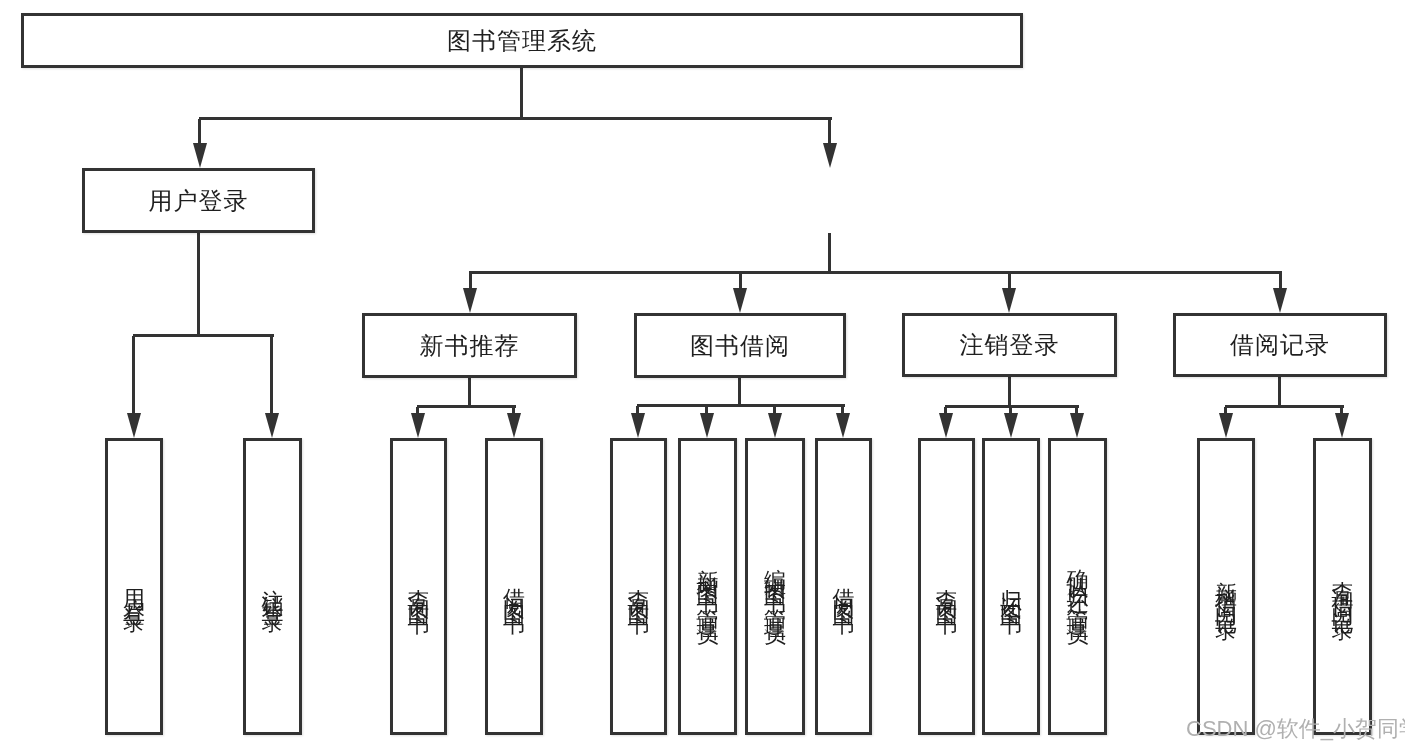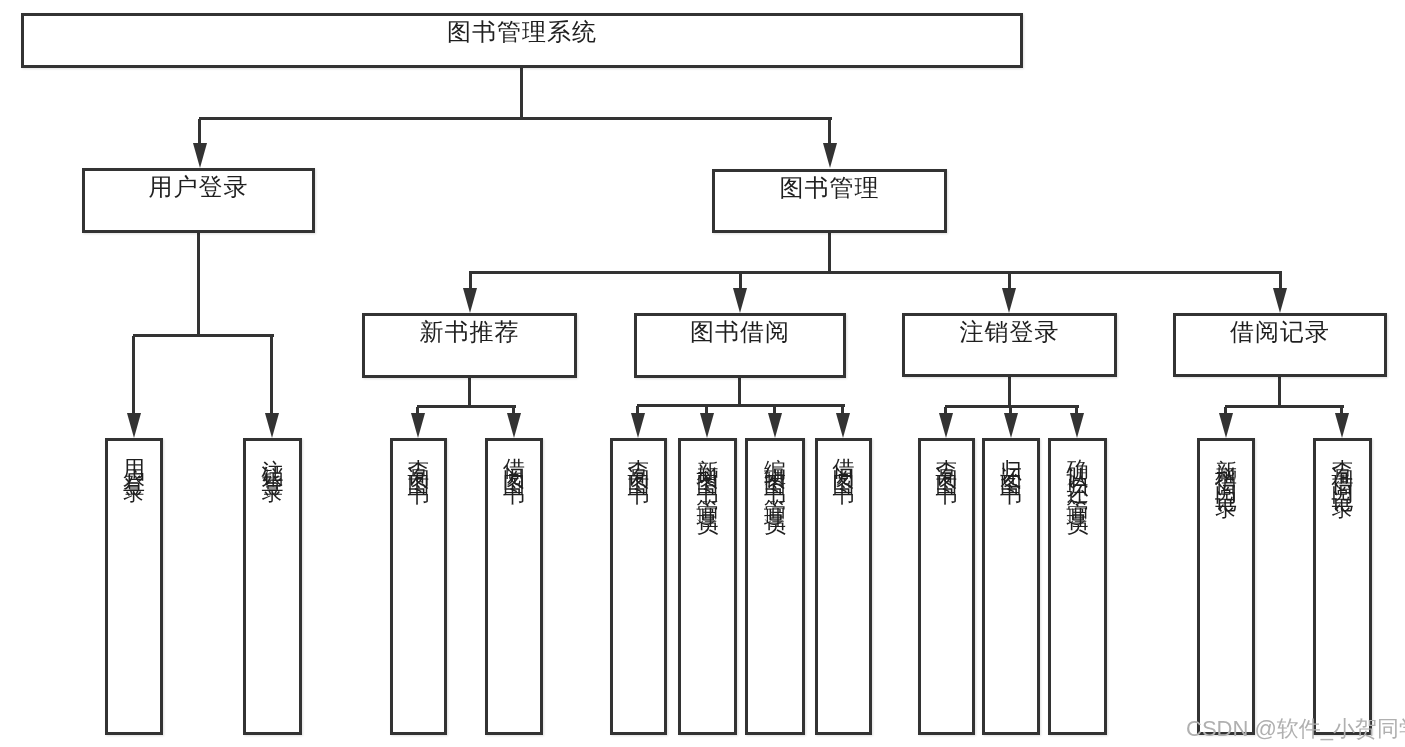--- a/index.html
+++ b/index.html
@@ -3,21 +3,21 @@
 <meta charset="utf-8">
 <style>
   * { margin:0; padding:0; box-sizing:border-box; }
   html,body { background:#ffffff; }
   body { width:1405px; height:747px; font-family:"Liberation Sans", sans-serif; }
   .stage {
     position:relative; width:1405px; height:747px; background:#ffffff; overflow:hidden;
   }
   .node {
     position:absolute; border:3px solid #333333; background:#ffffff;
-    display:flex; justify-content:center;
+    display:flex; align-items:center; justify-content:center;
     color:#1f1f1f; box-shadow:1px 1px 2px rgba(0,0,0,0.12); z-index:2;
   }
   .h-node { font-size:24px; letter-spacing:1px; white-space:nowrap; }
   .v-node span {
     writing-mode:vertical-rl; text-orientation:mixed;
     font-size:22px; line-height:1; letter-spacing:8px; white-space:nowrap;
   }
   .line { position:absolute; background:#333333; z-index:1; }
   .arrow {
     position:absolute; width:0; height:0; z-index:1;
@@ -40,23 +40,20 @@
 
   <div class="line" style="left:520px; top:68px; width:3px; height:50px;"></div>
   <div class="line" style="left:199px; top:117px; width:633px; height:3px;"></div>
   <div class="line" style="left:198px; top:119px; width:3px; height:30px;"></div>
   <div class="arrow" style="left:193px; top:143px;"></div>
   <div class="line" style="left:828px; top:119px; width:3px; height:30px;"></div>
   <div class="arrow" style="left:823px; top:143px;"></div>
 
   <div class="node h-node" style="left:82px; top:168px; width:233px; height:65px;">
     <span>用户登录</span>
-  </div>
-  <div class="node h-node" style="left:712px; top:169px; width:235px; height:64px;">
-    <span>图书管理</span>
   </div>
 
   <div class="line" style="left:197px; top:233px; width:3px; height:103px;"></div>
   <div class="line" style="left:133px; top:334px; width:141px; height:3px;"></div>
   <div class="line" style="left:132px; top:336px; width:3px; height:78px;"></div>
   <div class="arrow" style="left:127px; top:413px;"></div>
   <div class="line" style="left:270px; top:336px; width:3px; height:78px;"></div>
   <div class="arrow" style="left:265px; top:413px;"></div>
 
   <div class="line" style="left:828px; top:233px; width:3px; height:40px;"></div>

